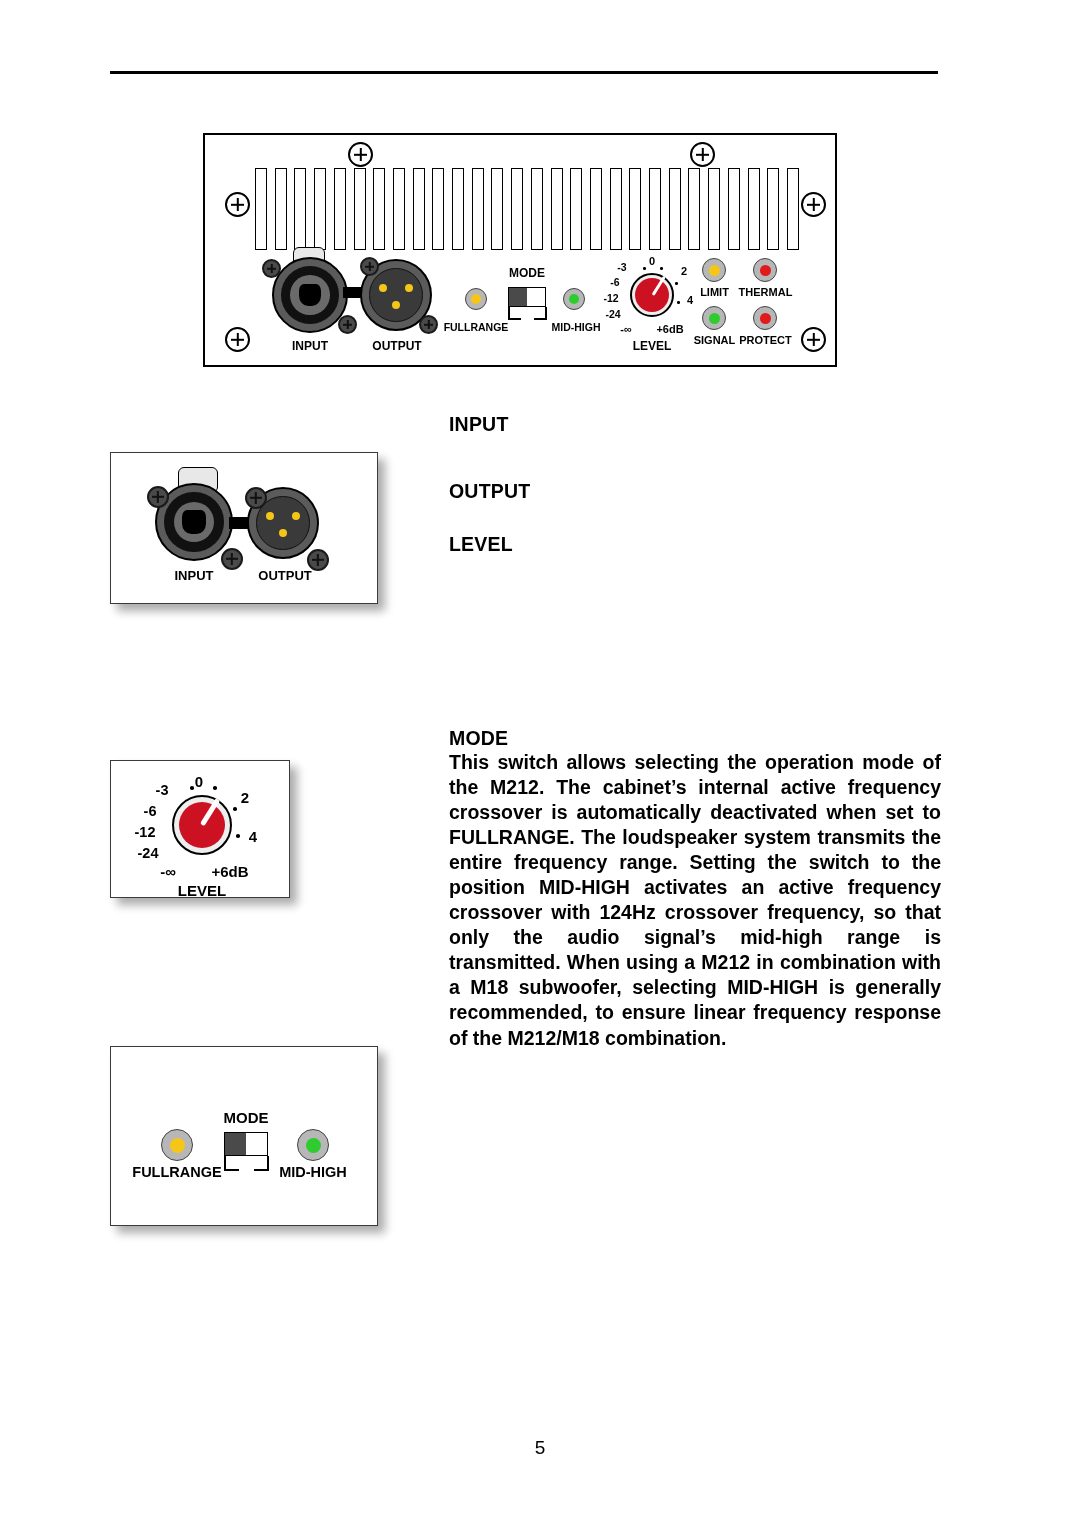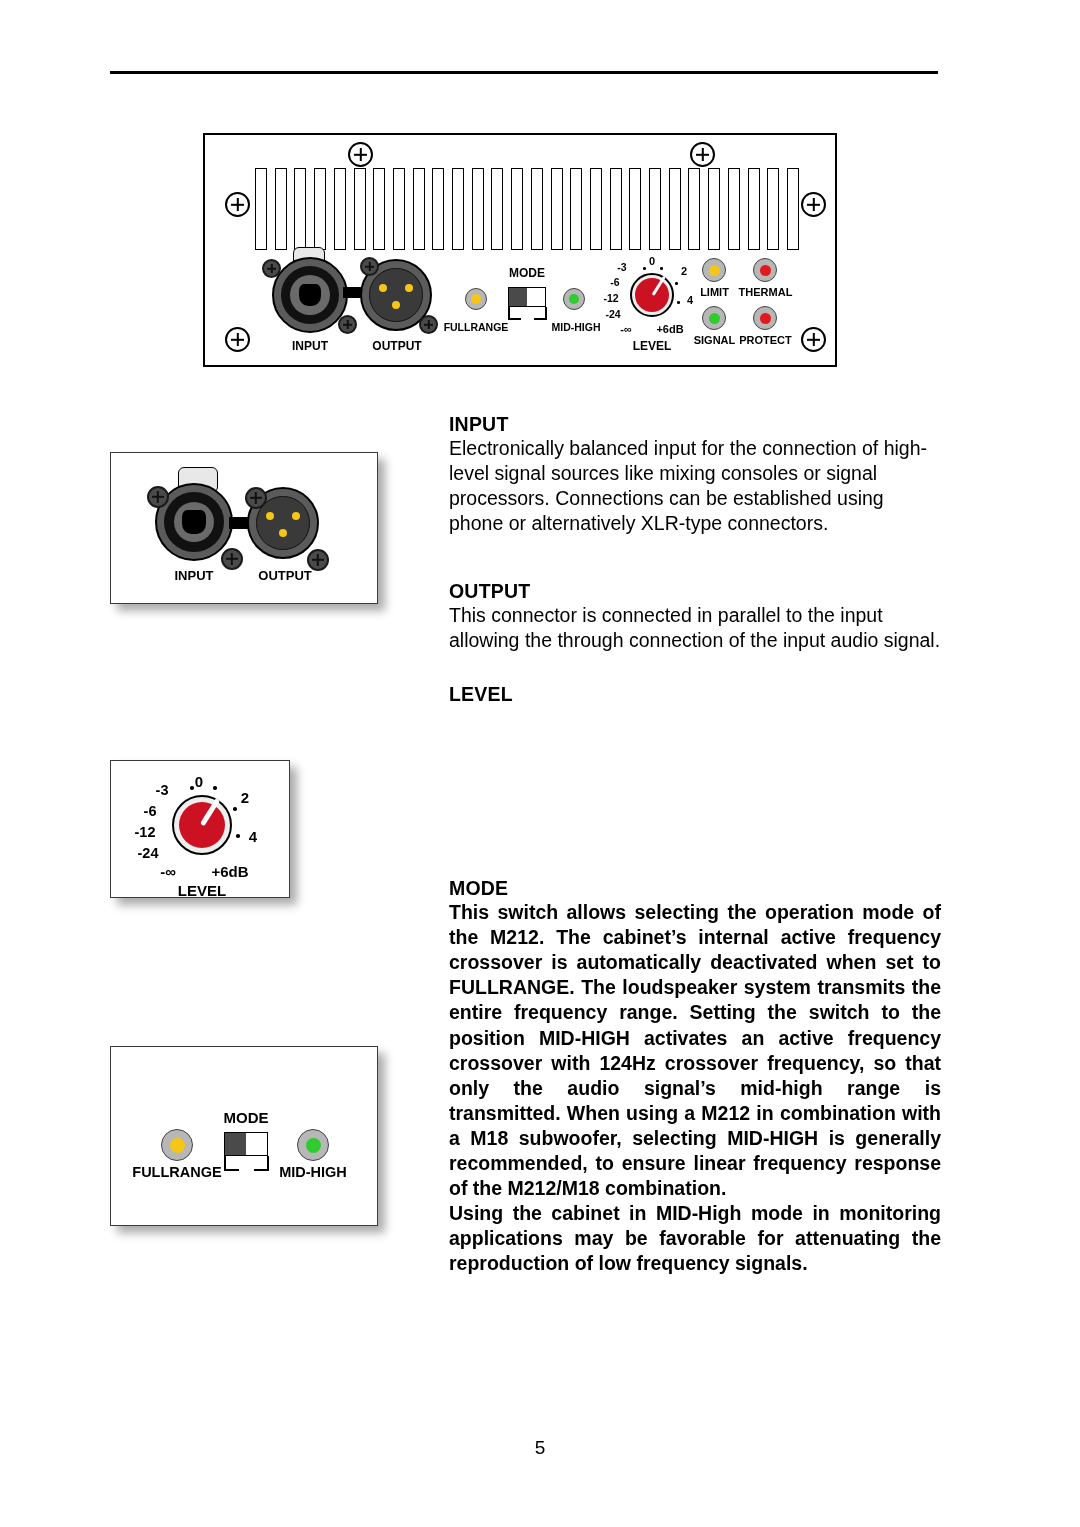--- a/index.html
+++ b/index.html
@@ -467,30 +467,27 @@
   <div class="led" style="left:186px; top:82px; width:32px; height:32px;">
     <i style="background:#2fcc2f;"></i>
   </div>
   <div class="conn-label" style="left:20px; top:117px; width:92px; font-size:14.5px;">FULLRANGE</div>
   <div class="conn-label" style="left:160px; top:117px; width:84px; font-size:14.5px;">MID-HIGH</div>
 </div>
 
 <div id="text-col">
 
   <h2 class="sec-head">INPUT</h2>
-  <p class="sec-body">Electronically balanced input for the connection of high-level signal sources like mixing consoles or signal processors. Connections can be established using phone or alternatively XLR-type connectors.</p>
   <div class="gap-sm"></div>
 
   <div class="gap-sm"></div>
   <h2 class="sec-head">OUTPUT</h2>
-  <p class="sec-body">This connector is connected in parallel to the input allowing the through connection of the input audio signal.</p>
 
   <div class="gap-md"></div>
   <h2 class="sec-head">LEVEL</h2>
   <div style="height:8px;"></div>
 
   <div style="height:163px;"></div>
   <h2 class="sec-head">MODE</h2>
   <p class="sec-body justify-all">This switch allows selecting the operation mode of the M212. The cabinet’s internal active frequency crossover is automatically deactivated when set to FULLRANGE. The loudspeaker system transmits the entire frequency range. Setting the switch to the position MID-HIGH activates an active frequency crossover with 124Hz crossover frequency, so that only the audio signal’s mid-high range is transmitted. When using a M212 in combination with a M18 subwoofer, selecting MID-HIGH is generally recommended, to ensure linear frequency response of the M212/M18 combination.</p>
-  <p class="sec-body justify-all">Using the cabinet in MID-High mode in monitoring applications may be favorable for attenuating the reproduction of low frequency signals.</p>
 </div>
 
 <div id="page-number">5</div>
 
 </body></html>

